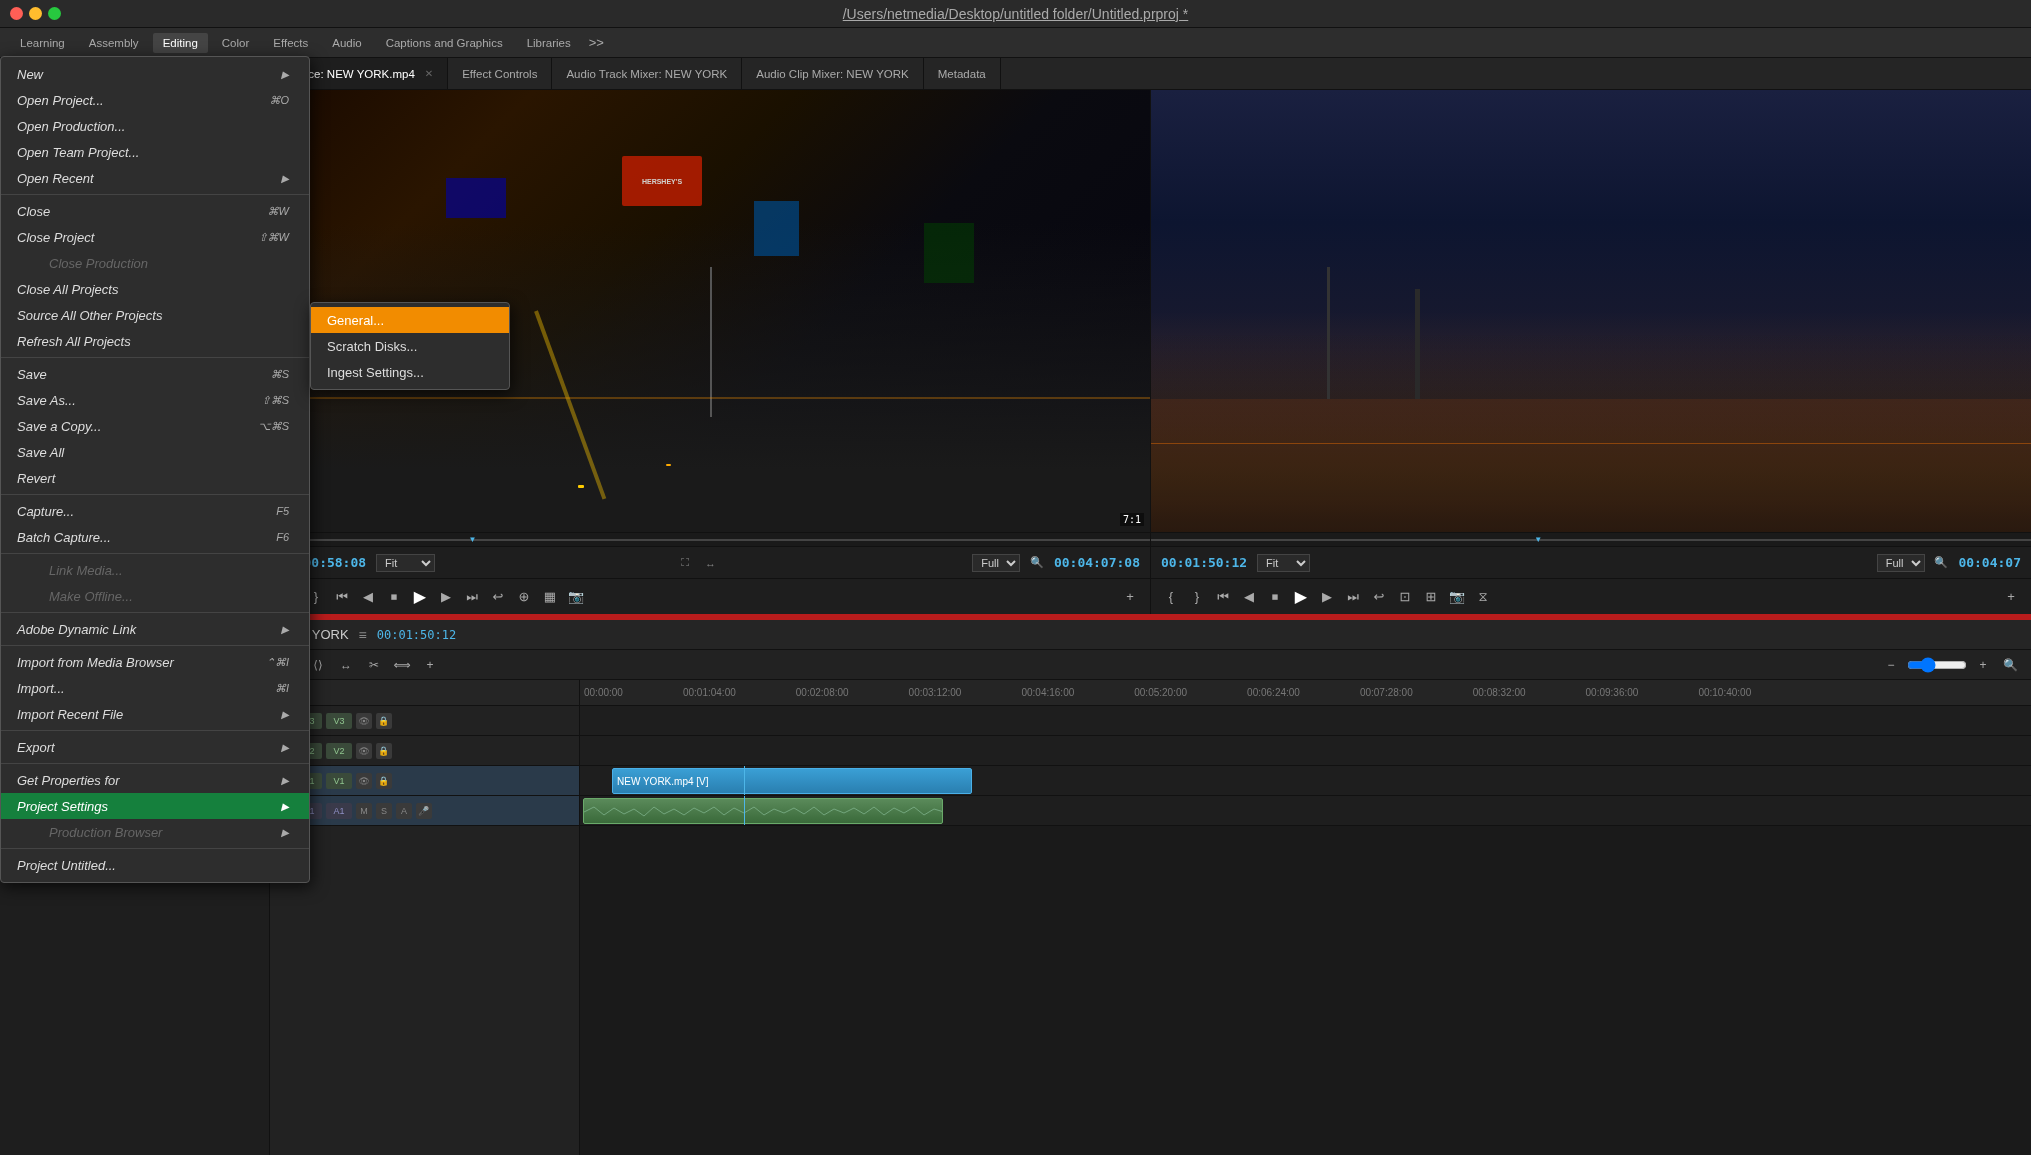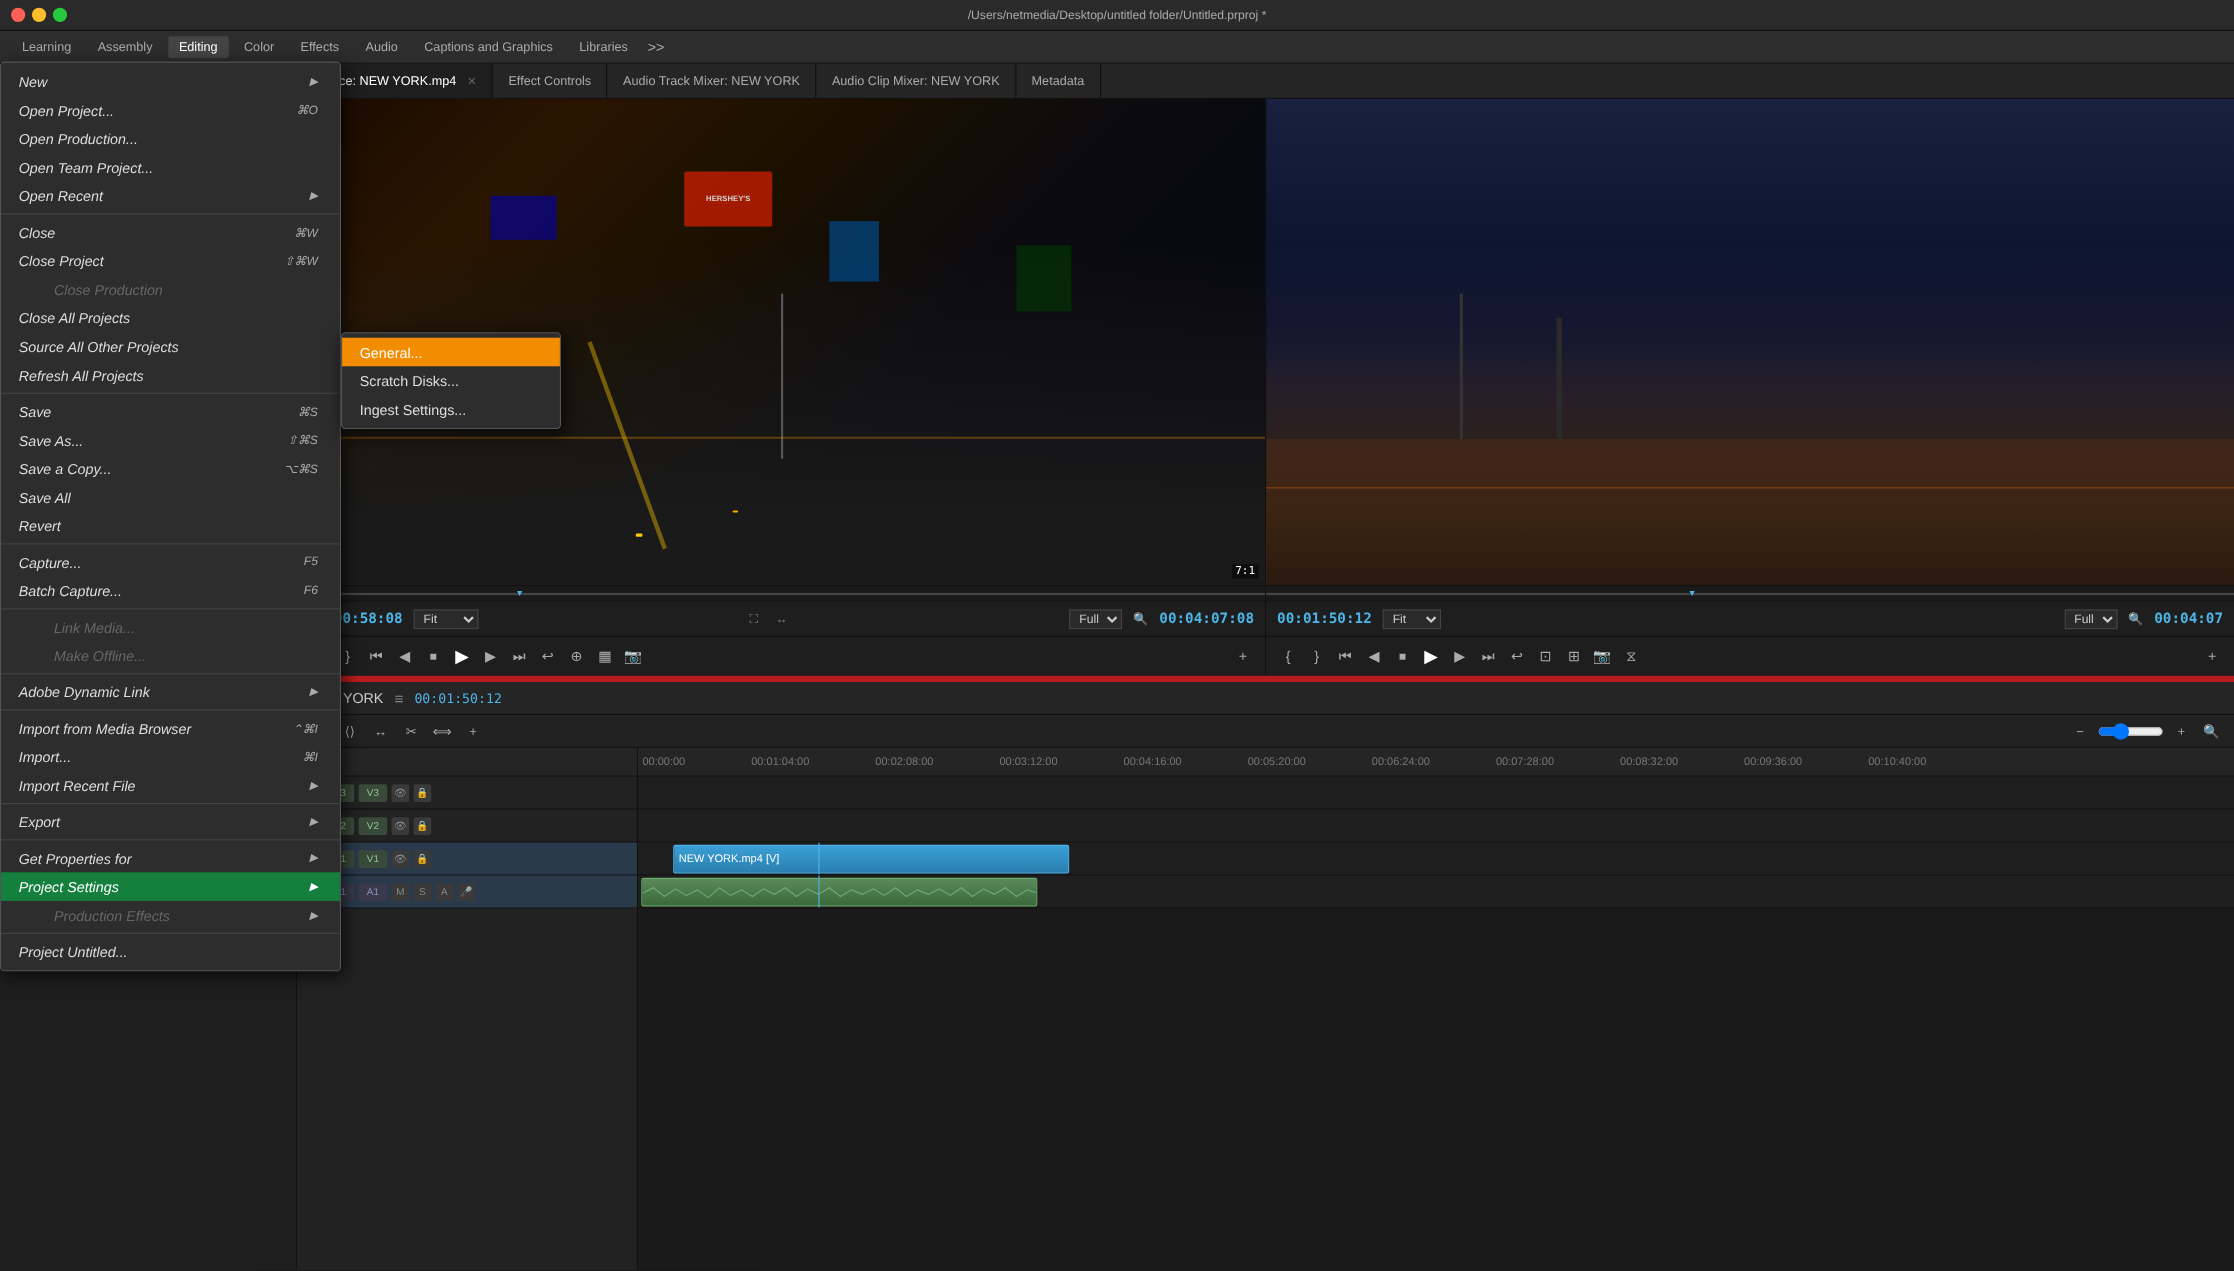--- a/index.html
+++ b/index.html
@@ -32,22 +32,23 @@
     }
     .traffic-light {
       width: 13px;
       height: 13px;
       border-radius: 50%;
     }
     .tl-close { background: #ff5f56; }
     .tl-min { background: #ffbd2e; }
     .tl-max { background: #27c93f; }
     #titlebar-title {
-      font-size: 11px;
+      font-size: 14px;
       color: #aaa;
+      text-decoration: underline;
     }
 
     
     #workspace-tabs {
       height: 30px;
       background: #2d2d2d;
       display: flex;
       align-items: center;
       padding: 0 10px;
       gap: 4px;
@@ -1151,21 +1152,21 @@
   <div class="menu-separator"></div>
   <div class="menu-item">
     <span>Get Properties for</span>
     <span class="arrow">▶</span>
   </div>
   <div class="menu-item active-highlight">
     <span>Project Settings</span>
     <span class="arrow">▶</span>
   </div>
   <div class="menu-item disabled">
-    <span>Production Effects</span>
+    <span>Production Browser</span>
     <span class="arrow">▶</span>
   </div>
   <div class="menu-separator"></div>
   <div class="menu-item">
     <span>Project Untitled...</span>
   </div>
 </div>
 
 <div id="project-settings-submenu">
   <div class="submenu-item highlighted">

